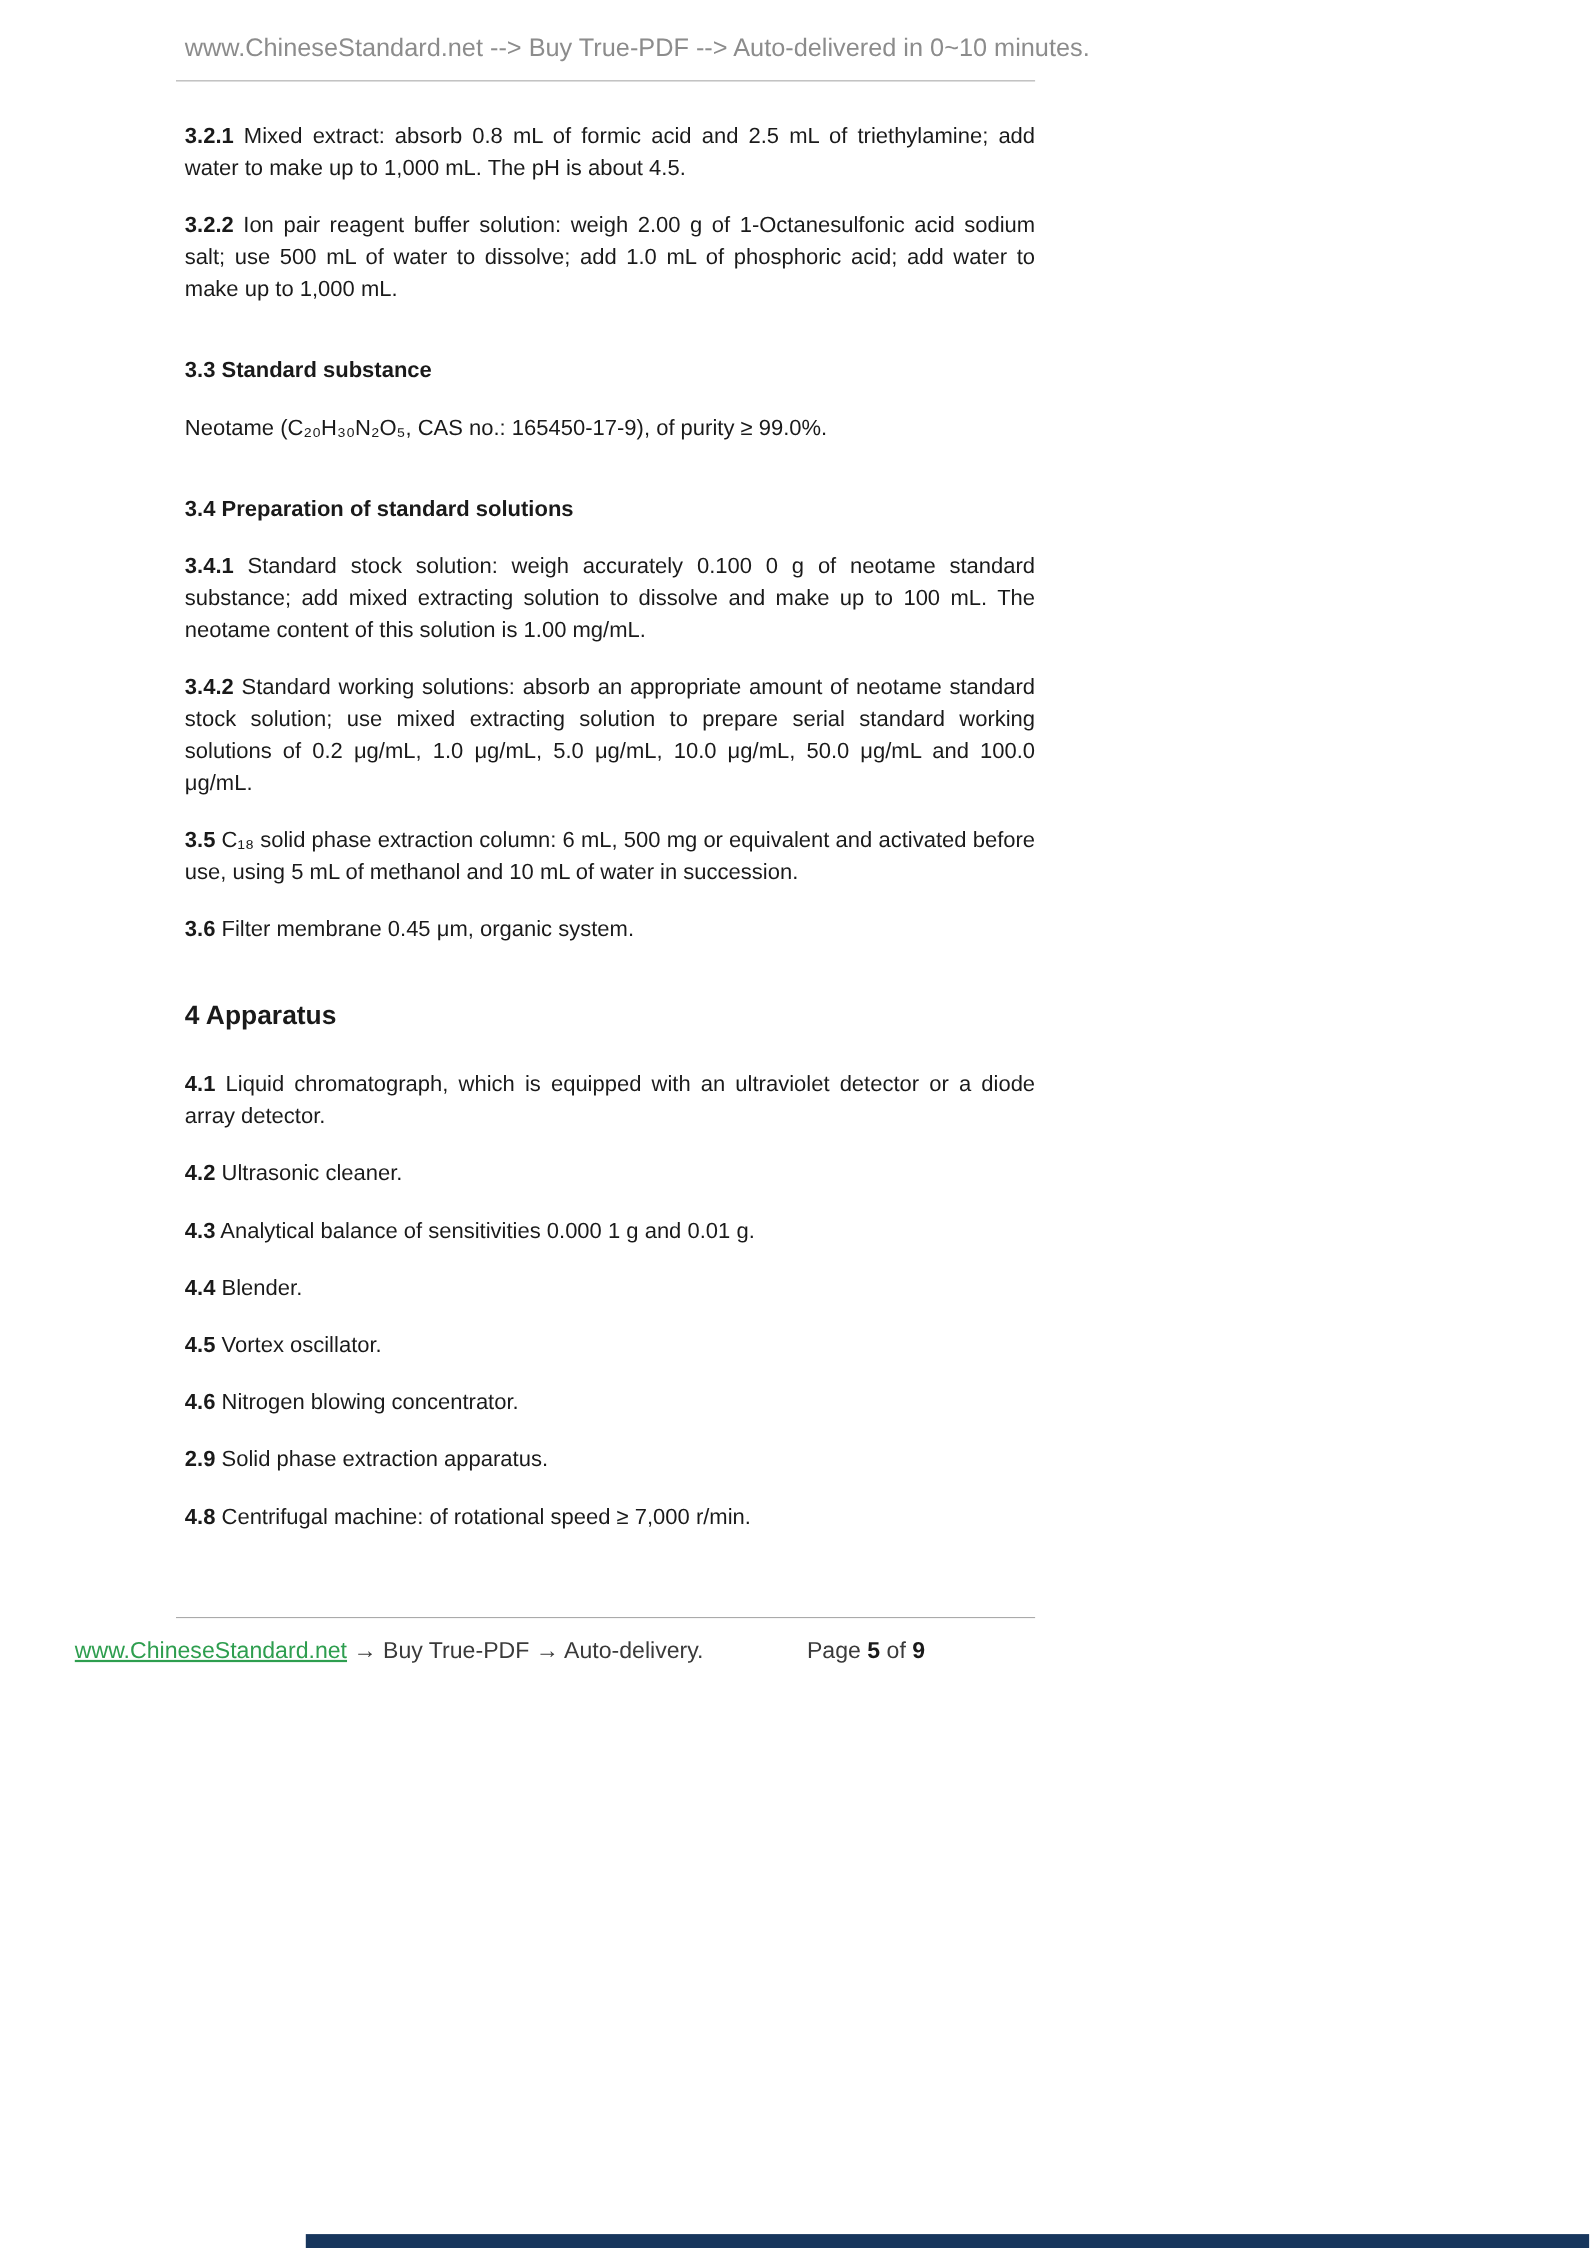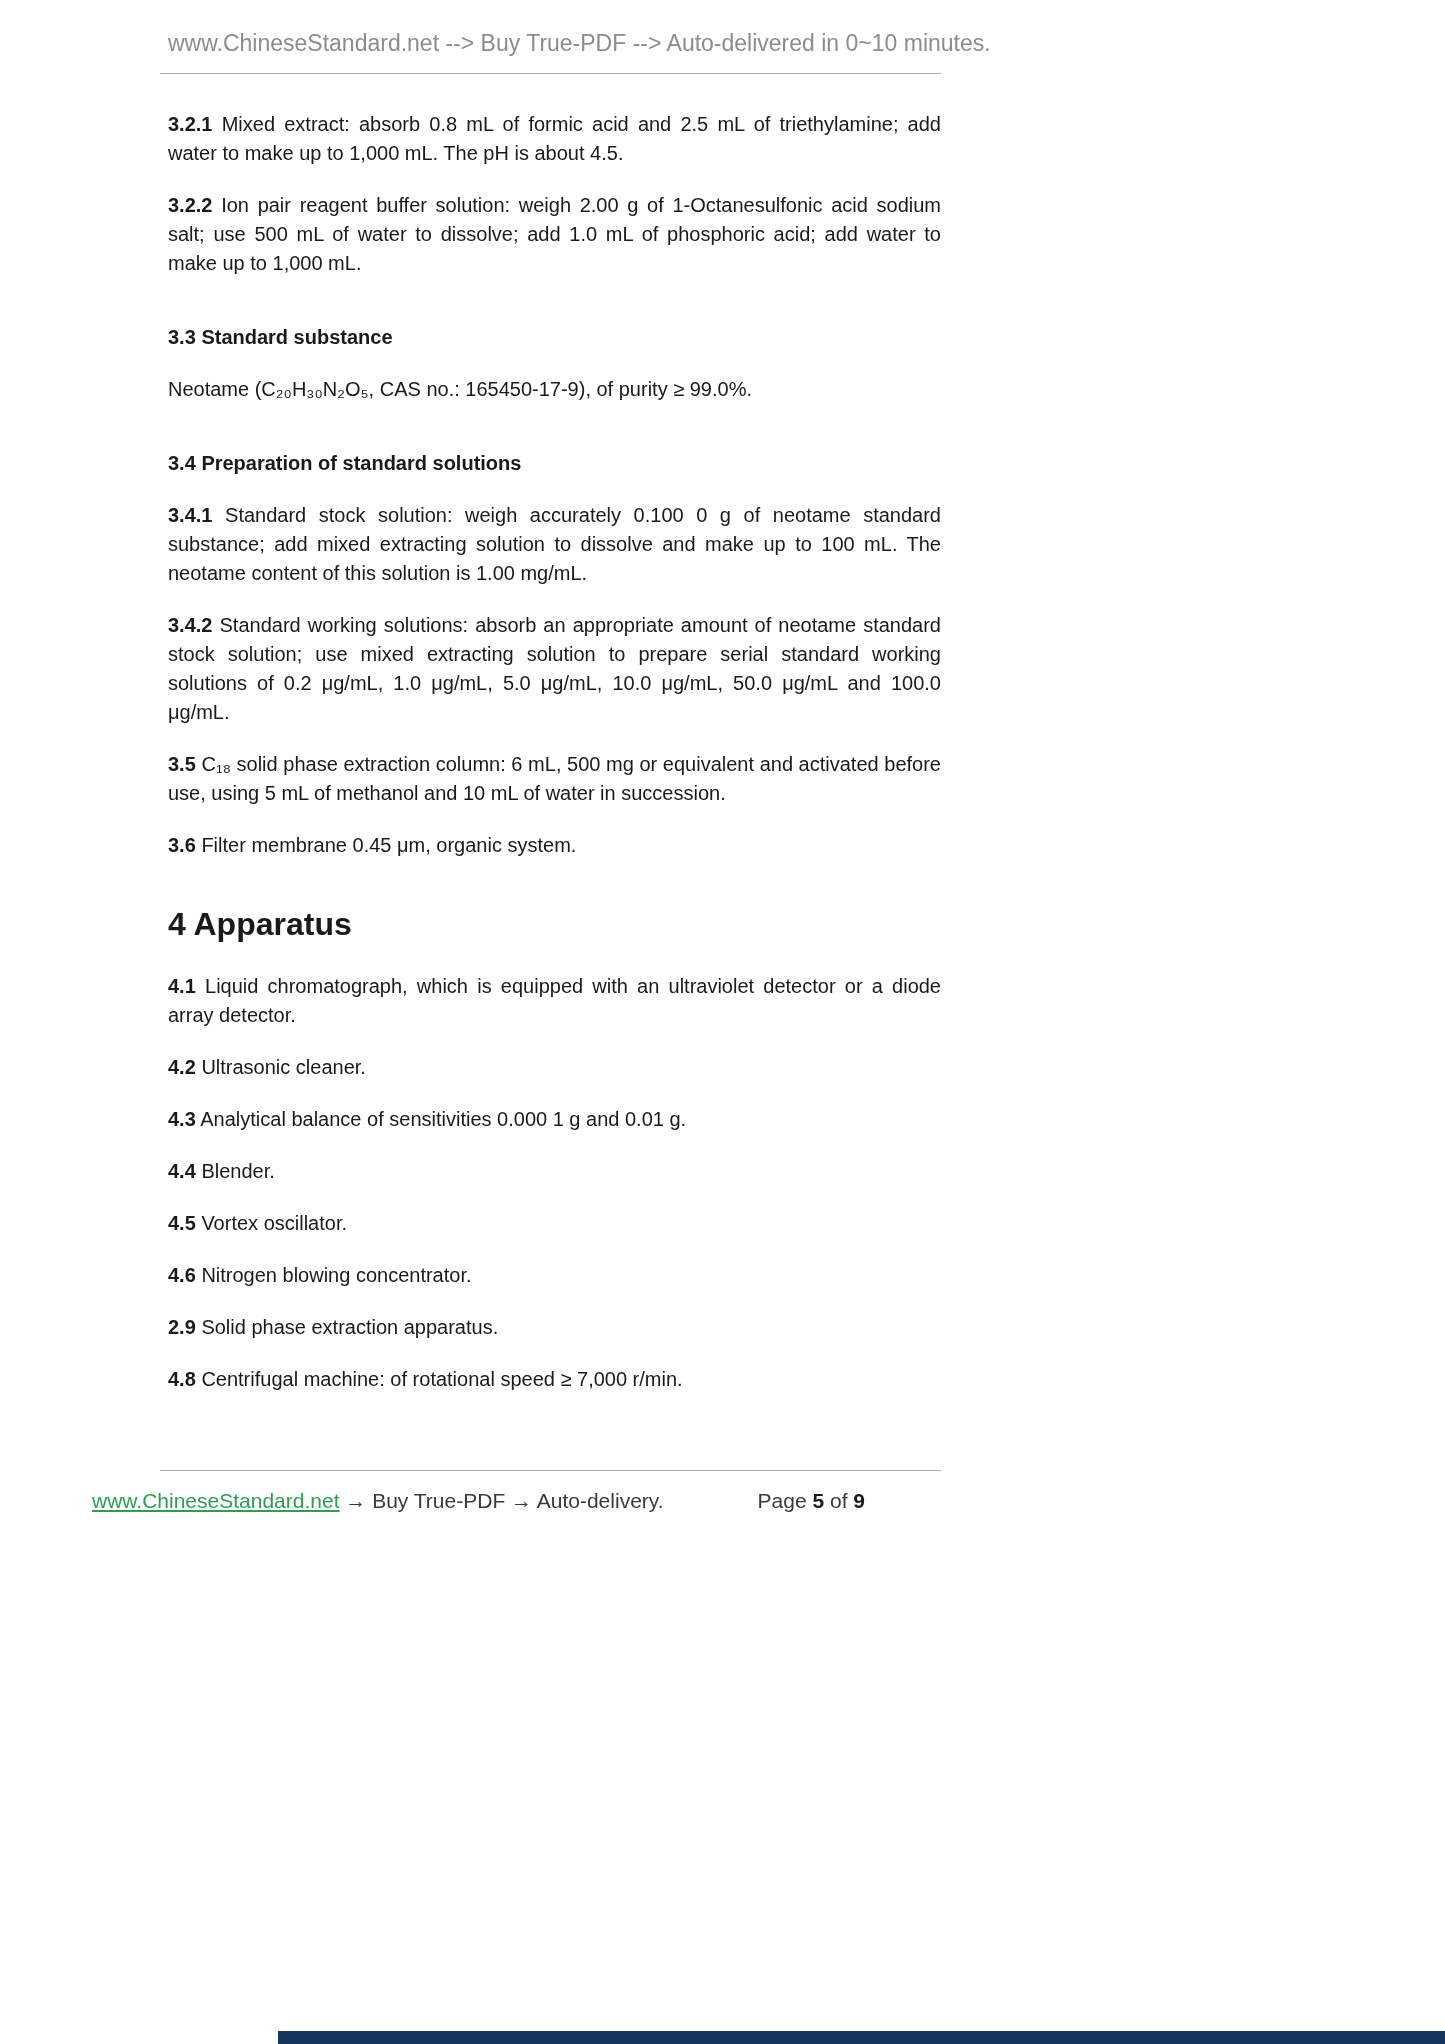--- a/index.html
+++ b/index.html
@@ -57,37 +57,37 @@
   }
   .body-para .num { font-weight: bold; }
 
   .h3 {
     font-weight: bold;
     margin-bottom: 23px;
     margin-top: 45px;
   }
 
   .h1 {
-    font-size: 32px;
+    font-size: 24px;
     line-height: 40px;
     font-weight: bold;
     margin-top: 44px;
     margin-bottom: 28px;
   }
 
   .footer {
     position: absolute;
     top: 1470px;
     left: 0;
     width: 100%;
   }
   .footer .rule { margin-top: 0; }
   .footer-row {
     width: 773px;
-    margin-left: 92px;
+    margin-left: 68px;
     margin-top: 18px;
     display: flex;
     justify-content: space-between;
     align-items: center;
     font-size: 21px;
     color: #3a3a3a;
   }
   .footer-link {
     color: #2e9e4f;
     text-decoration: underline;

